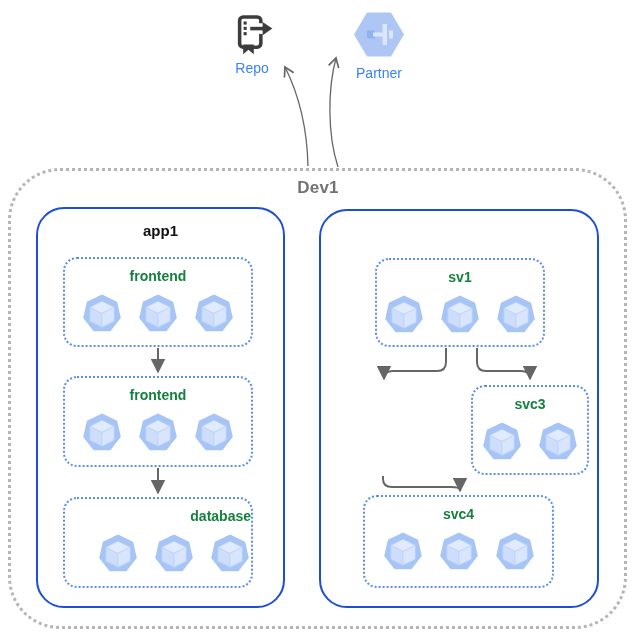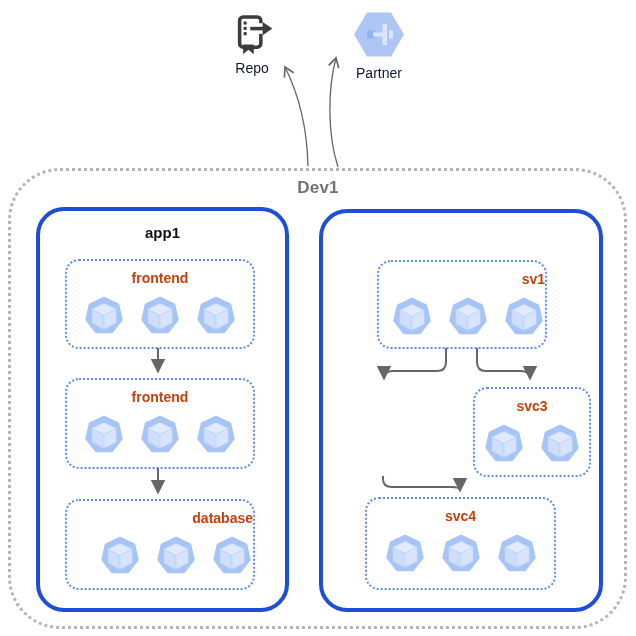--- a/index.html
+++ b/index.html
@@ -1,47 +1,47 @@
 <!DOCTYPE html>
 <html><head>
 <meta charset="utf-8">
 <style>
   html,body{margin:0;padding:0;background:#ffffff;}
   body{font-family:"Liberation Sans", sans-serif;}
   .canvas{position:relative;width:636px;height:636px;background:#ffffff;overflow:hidden;}
-  .ext-label{position:absolute;font-size:14px;color:#0f172a;text-align:center;}
+  .ext-label{position:absolute;font-size:14px;color:#3b82f6;text-align:center;}
 
   
   .env-box{position:absolute;left:8px;top:168px;width:613px;height:455px;
            border:3px dotted #b5b5b5;border-radius:52px;}
   .env-label{position:absolute;left:0;top:178px;width:636px;text-align:center;
              font-weight:bold;font-size:17px;color:#737373;letter-spacing:.2px;}
 
   
-  .app-box{position:absolute;border:4px solid #1d4ed8;border-radius:28px;background:transparent;}
+  .app-box{position:absolute;border:2px solid #1d4ed8;border-radius:28px;background:transparent;}
   #app1{left:36px;top:207px;width:245px;height:397px;}
   #app2{left:319px;top:209px;width:276px;height:395px;}
   .app-title{position:absolute;top:13px;left:0;right:0;text-align:center;
              font-weight:bold;font-size:15px;color:#111;}
 
   
   .service-box{position:absolute;border:2px dotted #5b8ded;border-radius:14px;
                box-sizing:border-box;display:flex;flex-direction:column;
                align-items:center;padding-top:9px;}
-  .service-label{font-weight:bold;font-size:14px;line-height:16px;color:#c2410c;}
+  .service-label{font-weight:bold;font-size:14px;line-height:16px;color:#15803d;}
   .pods-row{display:flex;gap:14px;margin-top:8px;}
   .pod{width:42px;height:42px;}
 
   
   #svc-frontend{left:25px;top:48px;width:190px;height:90px;}
   #svc-backend{left:25px;top:167px;width:190px;height:91px;}
   #svc-database{left:25px;top:288px;width:190px;height:91px;align-items:flex-end;}
 
   
-  #svc-sv1{left:54px;top:47px;width:170px;height:89px;align-items:flex-end;}
+  #svc-sv1{left:54px;top:47px;width:170px;height:89px;}
   #svc-svc2{left:2px;top:174px;width:117px;height:90px;}
   #svc-svc3{left:150px;top:174px;width:118px;height:90px;}
   #svc-svc4{left:42px;top:284px;width:191px;height:93px;}
 
   .edge-layer{position:absolute;left:0;top:0;width:636px;height:636px;
               pointer-events:none;z-index:10;}
   .icon-svg{position:absolute;}
 </style>
 </head>
 <body>

